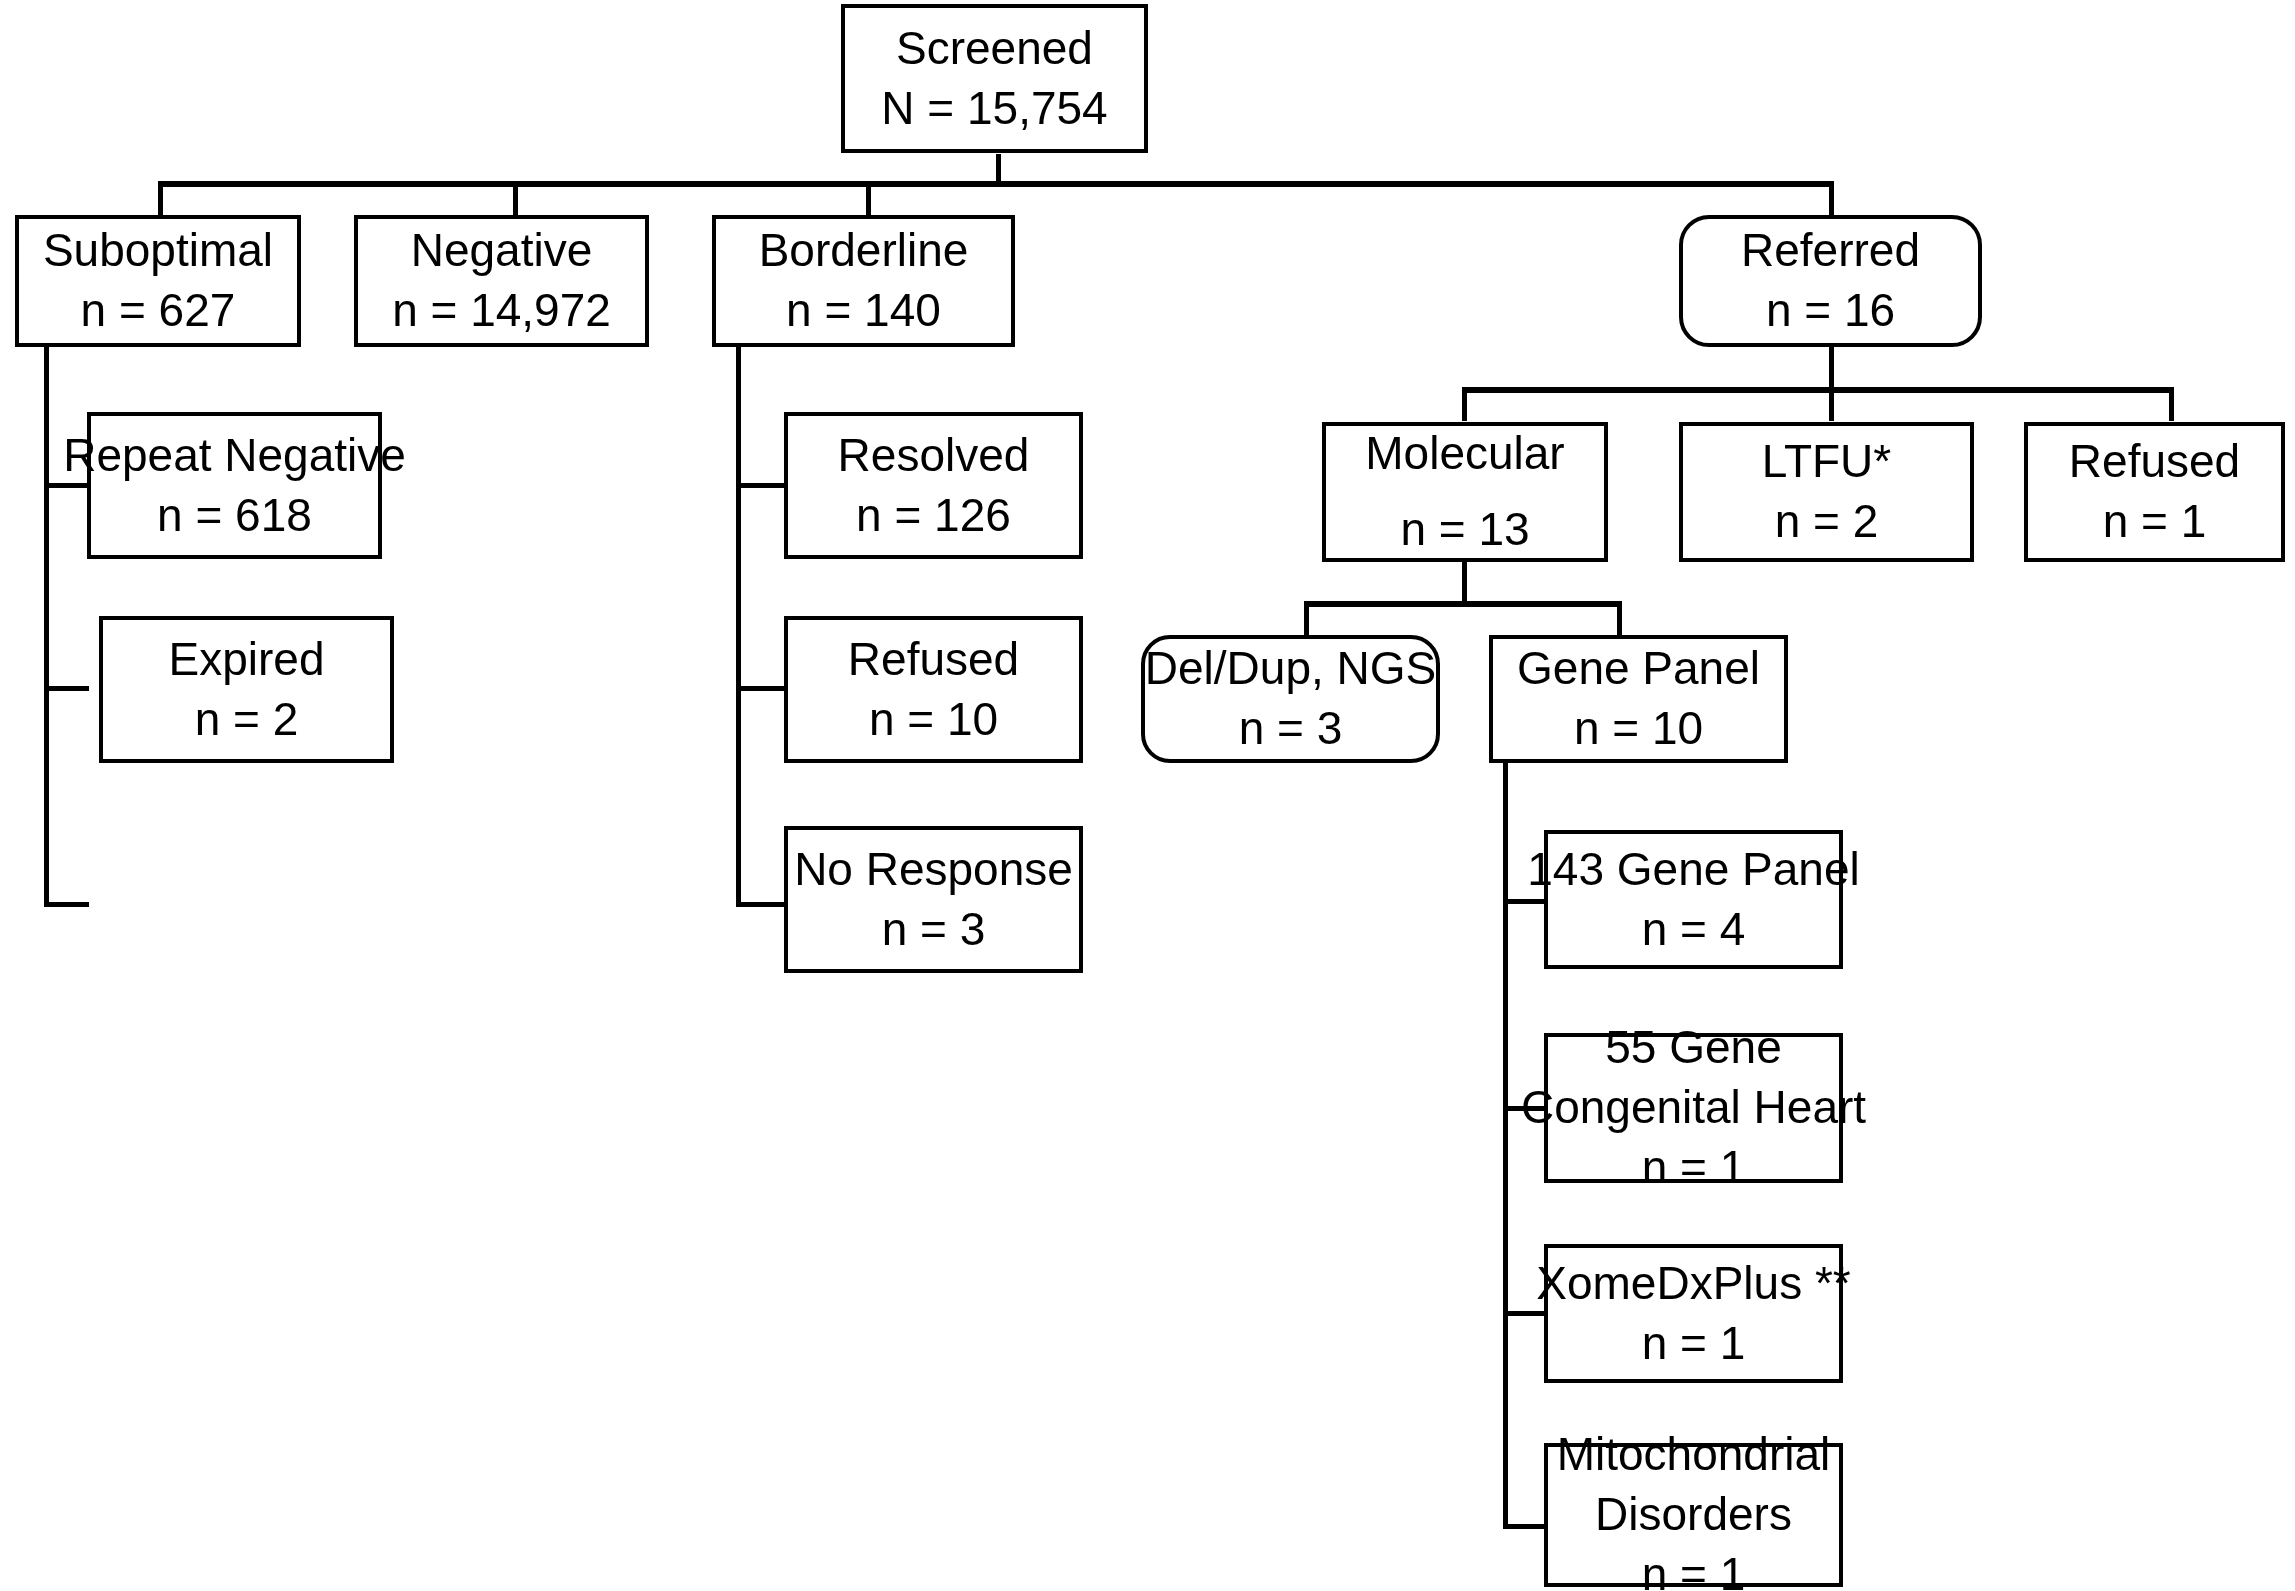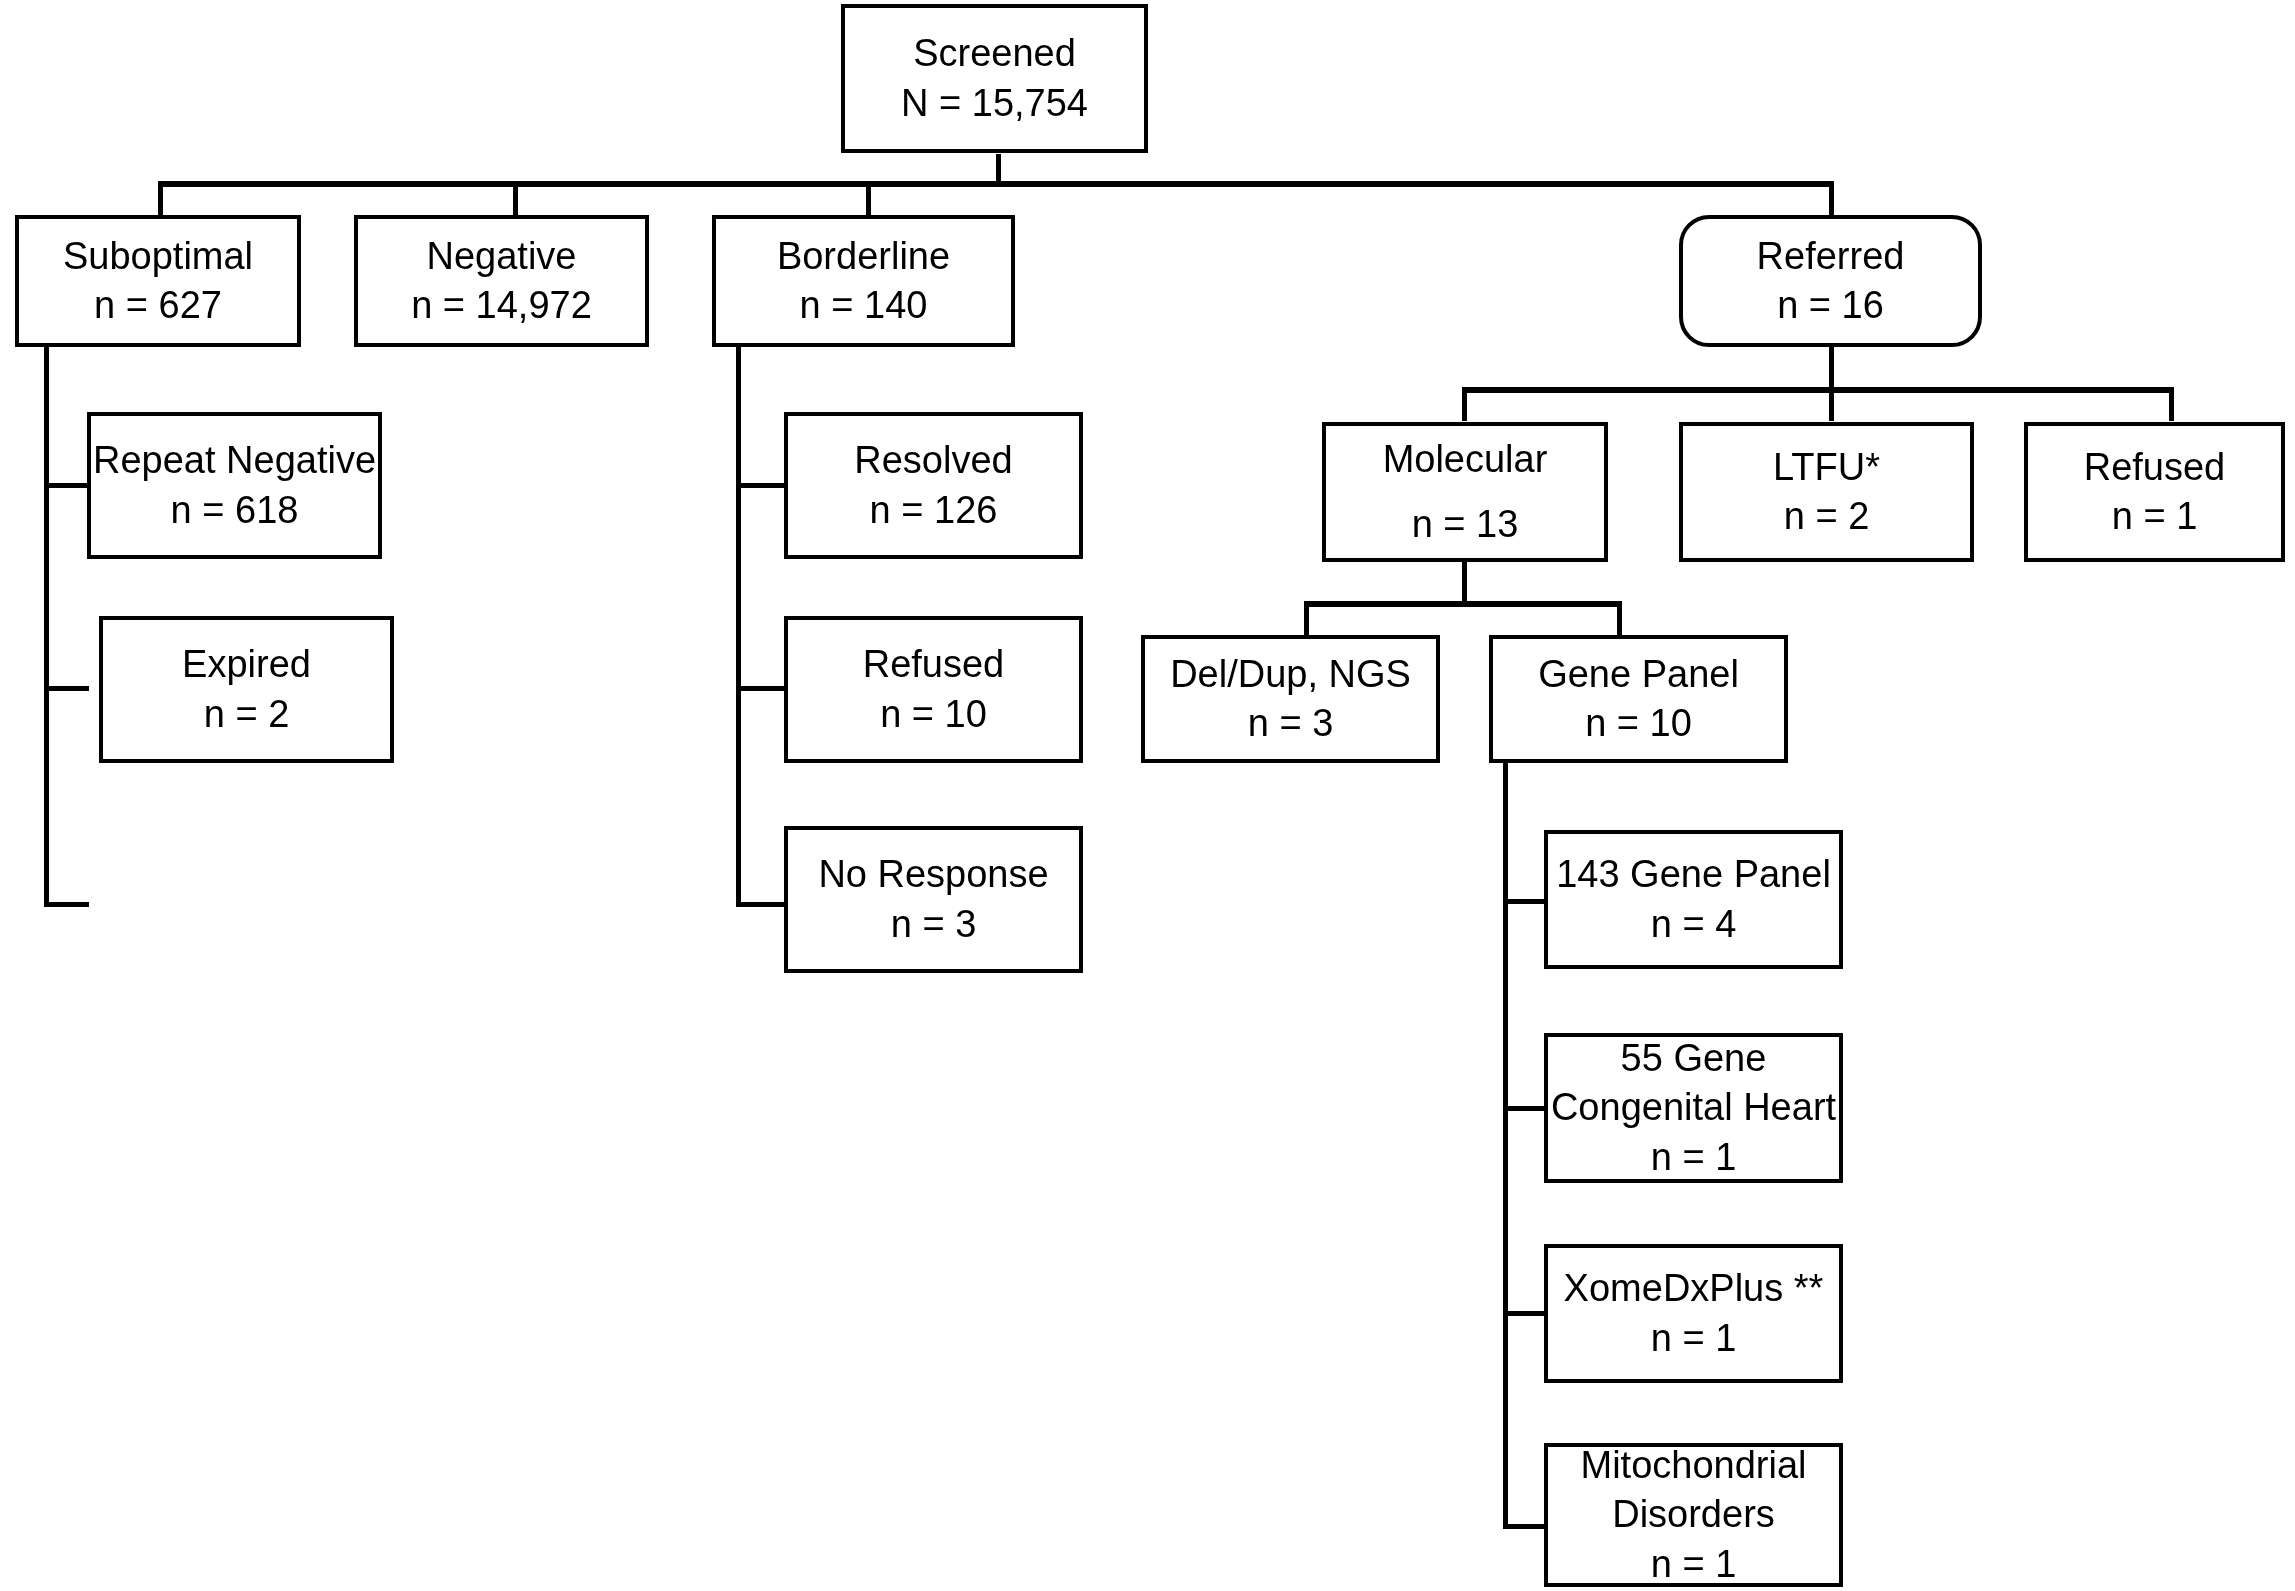--- a/index.html
+++ b/index.html
@@ -20,21 +20,21 @@
     position: absolute;
     box-sizing: border-box;
     border: 4.9px solid #000000;
     background: #ffffff;
     display: flex;
     flex-direction: column;
     align-items: center;
     justify-content: center;
     text-align: center;
     color: #000000;
-    font-size: 38px;
+    font-size: 46px;
     line-height: 1.30;
     z-index: 5;
     padding: 0 5.4px;
   }
   .node .line {
     display: block;
     white-space: nowrap;
   }
   .edge {
     position: absolute;
@@ -142,21 +142,21 @@
   <div class="node" style="left:1679px; top:422px; width:295px; height:140px;">
     <span class="line">LTFU*</span>
     <span class="line">n = 2</span>
   </div>
 
   <div class="node" style="left:2024px; top:422px; width:261px; height:140px;">
     <span class="line">Refused</span>
     <span class="line">n = 1</span>
   </div>
 
-  <div class="node" style="left:1141px; top:635px; width:299px; height:128px;">
+  <div class="node" style="left:1141px; top:635px; width:299px; height:128px;border-radius:29px;">
     <span class="line">Del/Dup, NGS</span>
     <span class="line">n = 3</span>
   </div>
 
   <div class="node" style="left:1489px; top:635px; width:299px; height:128px;">
     <span class="line">Gene Panel</span>
     <span class="line">n = 10</span>
   </div>
 
   <div class="node" style="left:1544px; top:830px; width:299px; height:139px;">

